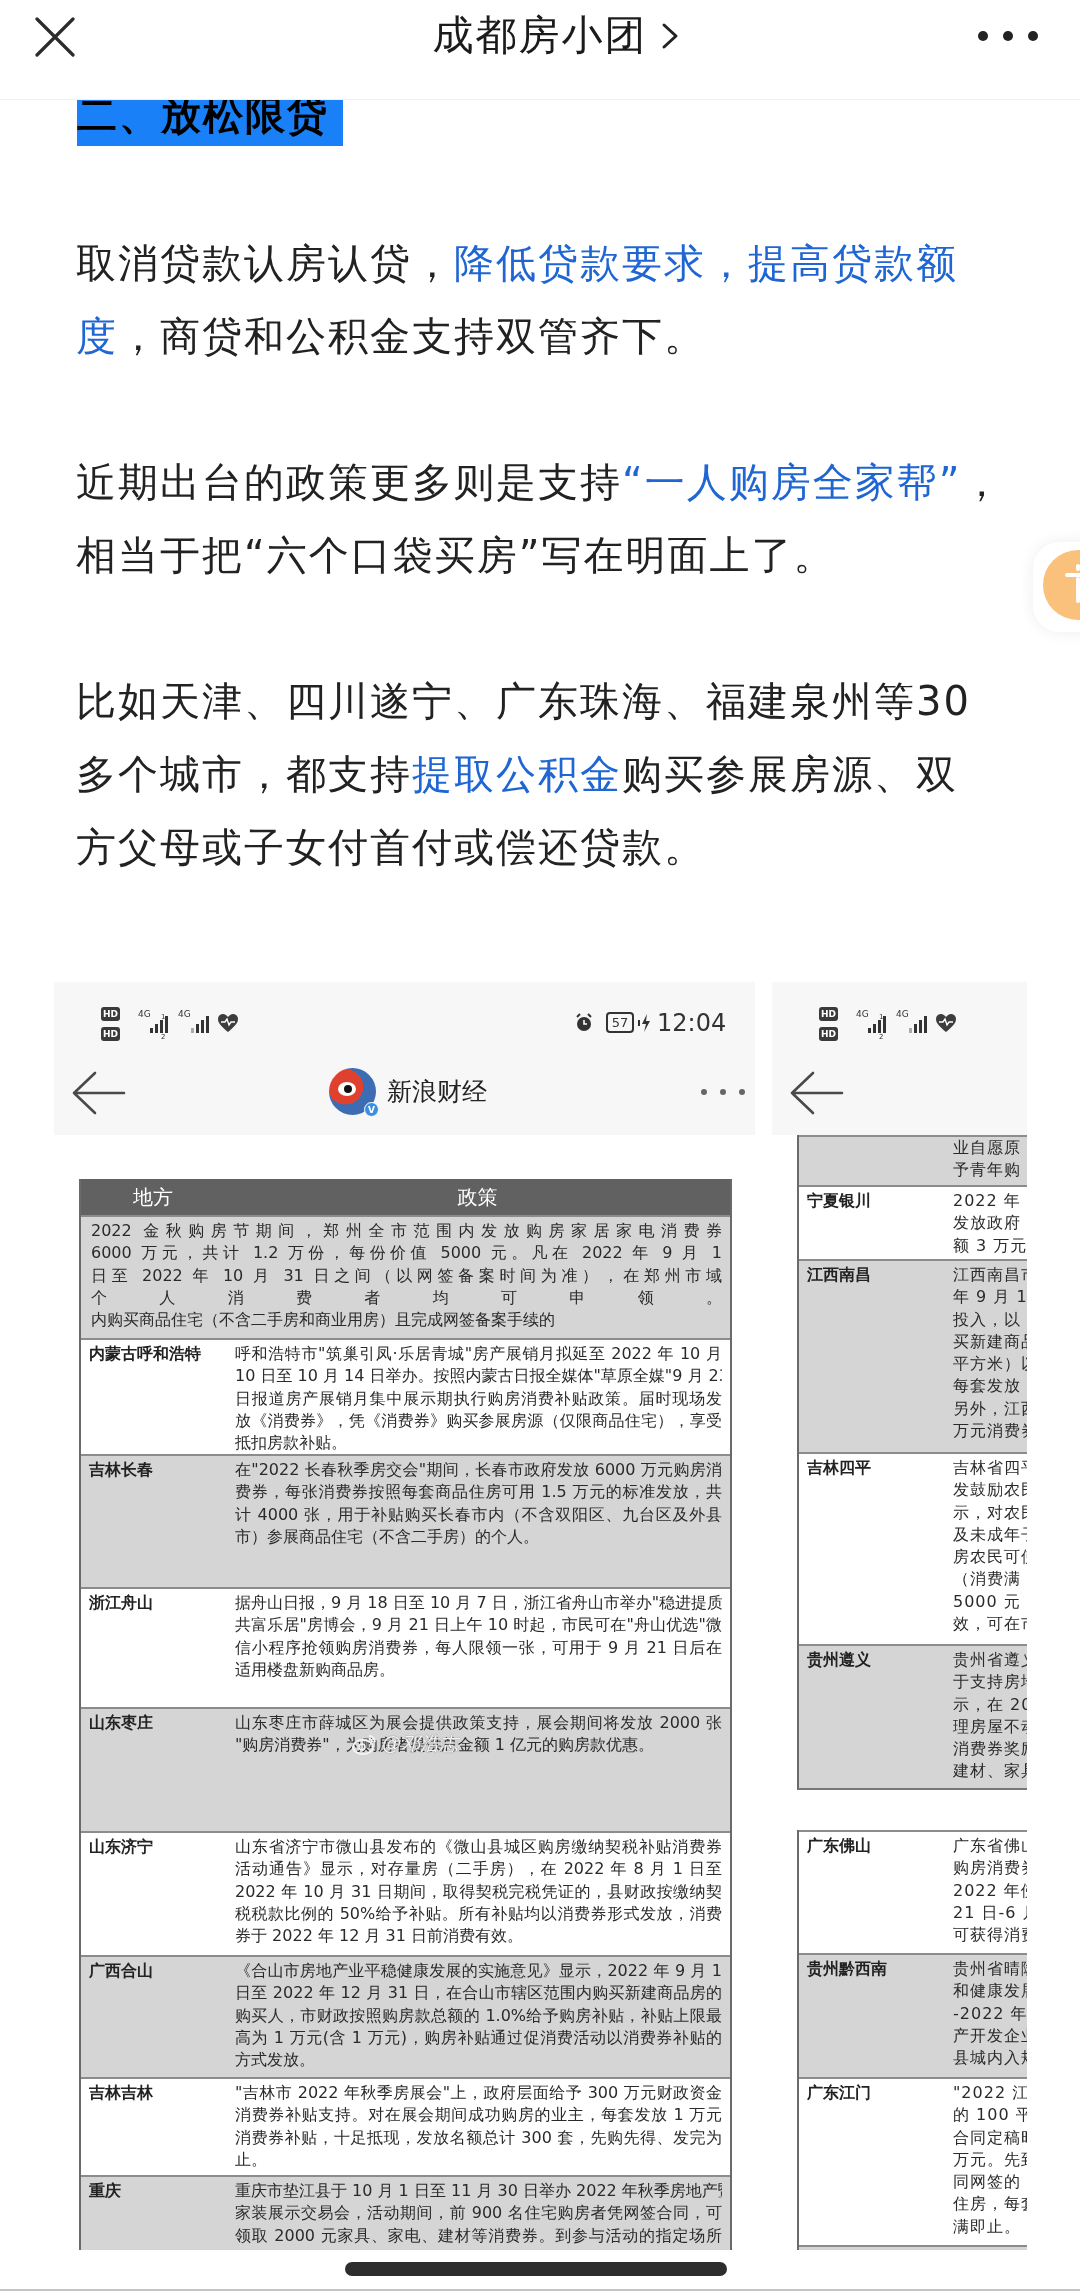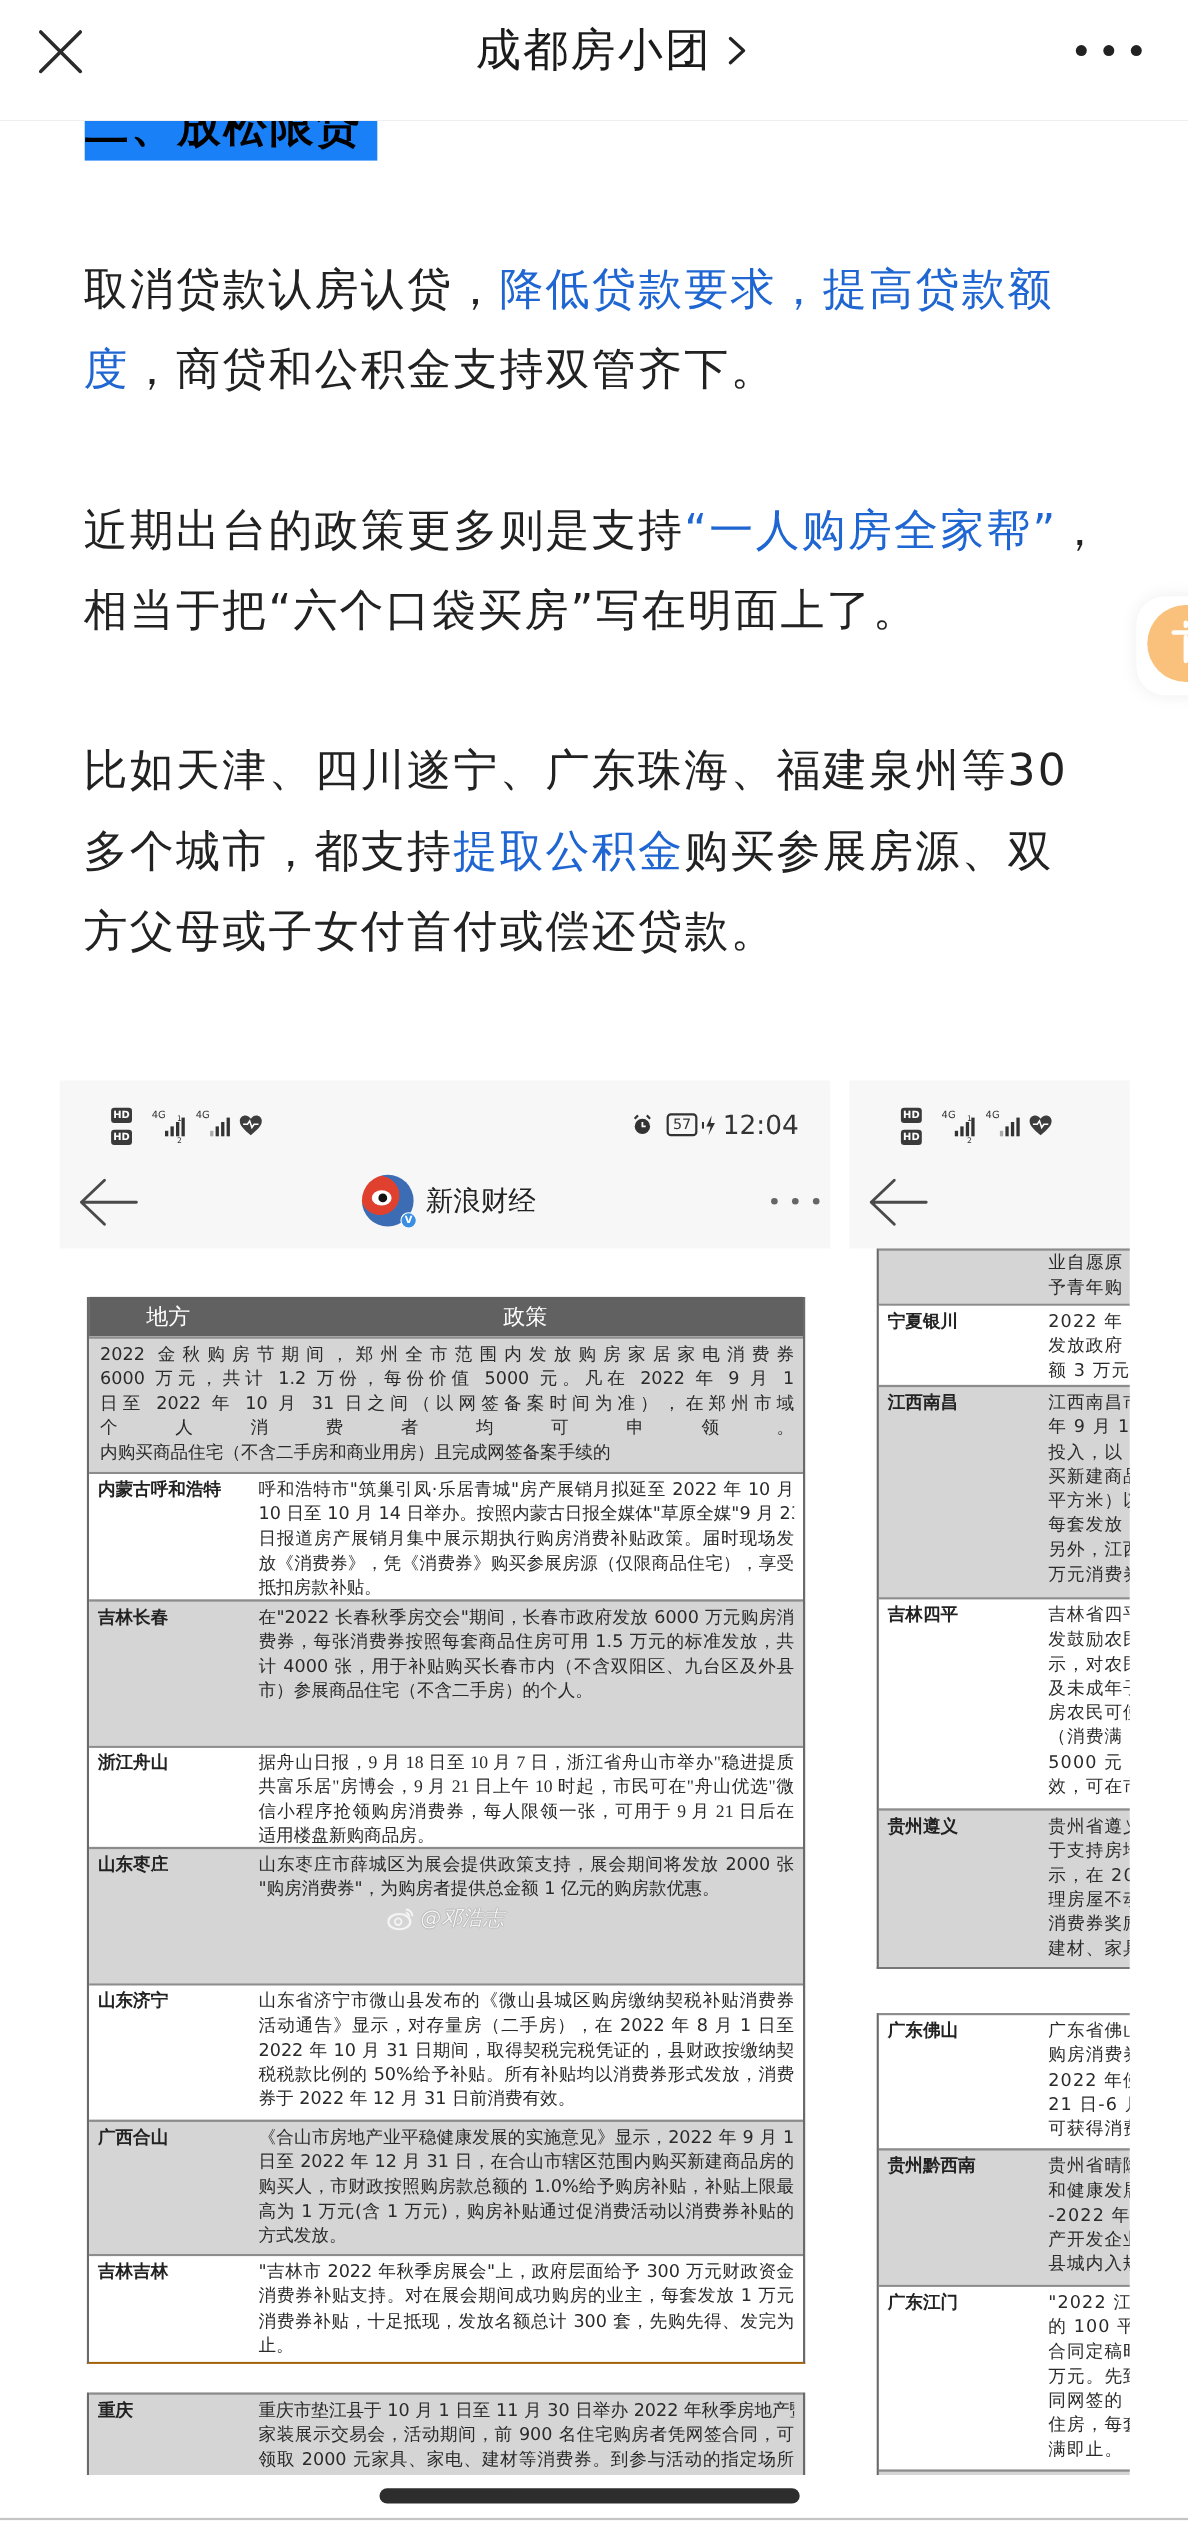--- a/index.html
+++ b/index.html
@@ -4,21 +4,21 @@
 <style>
   :root{
     --link:#1f66d2; --highlight:#1a80f7; --text:#222222;
     --thead:#616161; --rowgray:#d5d5d5; --fab:#f9c17b;
   }
   html,body{margin:0;padding:0;}
   body{width:1080px;height:2293px;position:relative;overflow:hidden;background:#fff;
        font-family:"DejaVu Sans", sans-serif;color:var(--text);}
 
   
-  .topbar{position:absolute;left:0;top:10px;width:1080px;height:100px;background:#fff;
+  .topbar{position:absolute;left:0;top:0;width:1080px;height:100px;background:#fff;
           border-bottom:1px solid #efefef;box-sizing:border-box;z-index:10;}
   .close-btn{position:absolute;left:30px;top:13px;width:50px;height:48px;}
   .close-btn svg{position:absolute;left:5px;top:4px;}
   .title-wrap{position:absolute;left:0;top:0;width:1080px;height:70px;text-align:center;}
   .tt{display:inline-block;position:relative;}
   .title-text{font-size:41px;letter-spacing:2px;line-height:70px;color:#1b1b1b;}
   .title-chev{position:absolute;left:calc(100% + 12px);top:21px;width:20px;height:30px;}
   .more-btn{position:absolute;left:978px;top:24px;width:60px;height:24px;display:flex;
             align-items:center;justify-content:space-between;}
   .more-btn i{display:block;width:10px;height:10px;border-radius:50%;background:#222;}
@@ -95,21 +95,21 @@
   .lt2 .c2 .ln:last-child{text-align-last:justify;}
   .right .c2 .ln{text-align:left;letter-spacing:1px;}
 
   .lt1{top:157px;border-bottom:2px solid #a16207;margin-top:40px;}
   .lt2{top:1193px;}
   .rt1{top:153px;border-bottom:2px solid #777;}
   .rt2{top:848px;}
   .lt1 .rows>.row:nth-of-type(1){height:123px;}
   .lt1 .rows>.row:nth-of-type(2){height:116px;}
   .lt1 .rows>.row:nth-of-type(3){height:133px;}
-  .lt1 .rows>.row:nth-of-type(4){height:92px;font-family:Liberation Serif, serif;}
+  .lt1 .rows>.row:nth-of-type(4){height:120px;}
   .lt1 .rows>.row:nth-of-type(5){height:124px;}
   .lt1 .rows>.row:nth-of-type(6){height:124px;}
   .lt1 .rows>.row:nth-of-type(7){height:122px;}
   .lt1 .rows>.row:nth-of-type(8){height:98px;}
   .lt2 .rows>.row:nth-of-type(1){height:110px;}
   .rt1 .rows>.row:nth-of-type(1){height:50px;}
   .rt1 .rows>.row:nth-of-type(1) .c2{padding-top:0;}
   .rt1 .rows>.row:nth-of-type(2){height:74px;}
   .rt1 .rows>.row:nth-of-type(3){height:193px;}
   .rt1 .rows>.row:nth-of-type(4){height:192px;}

